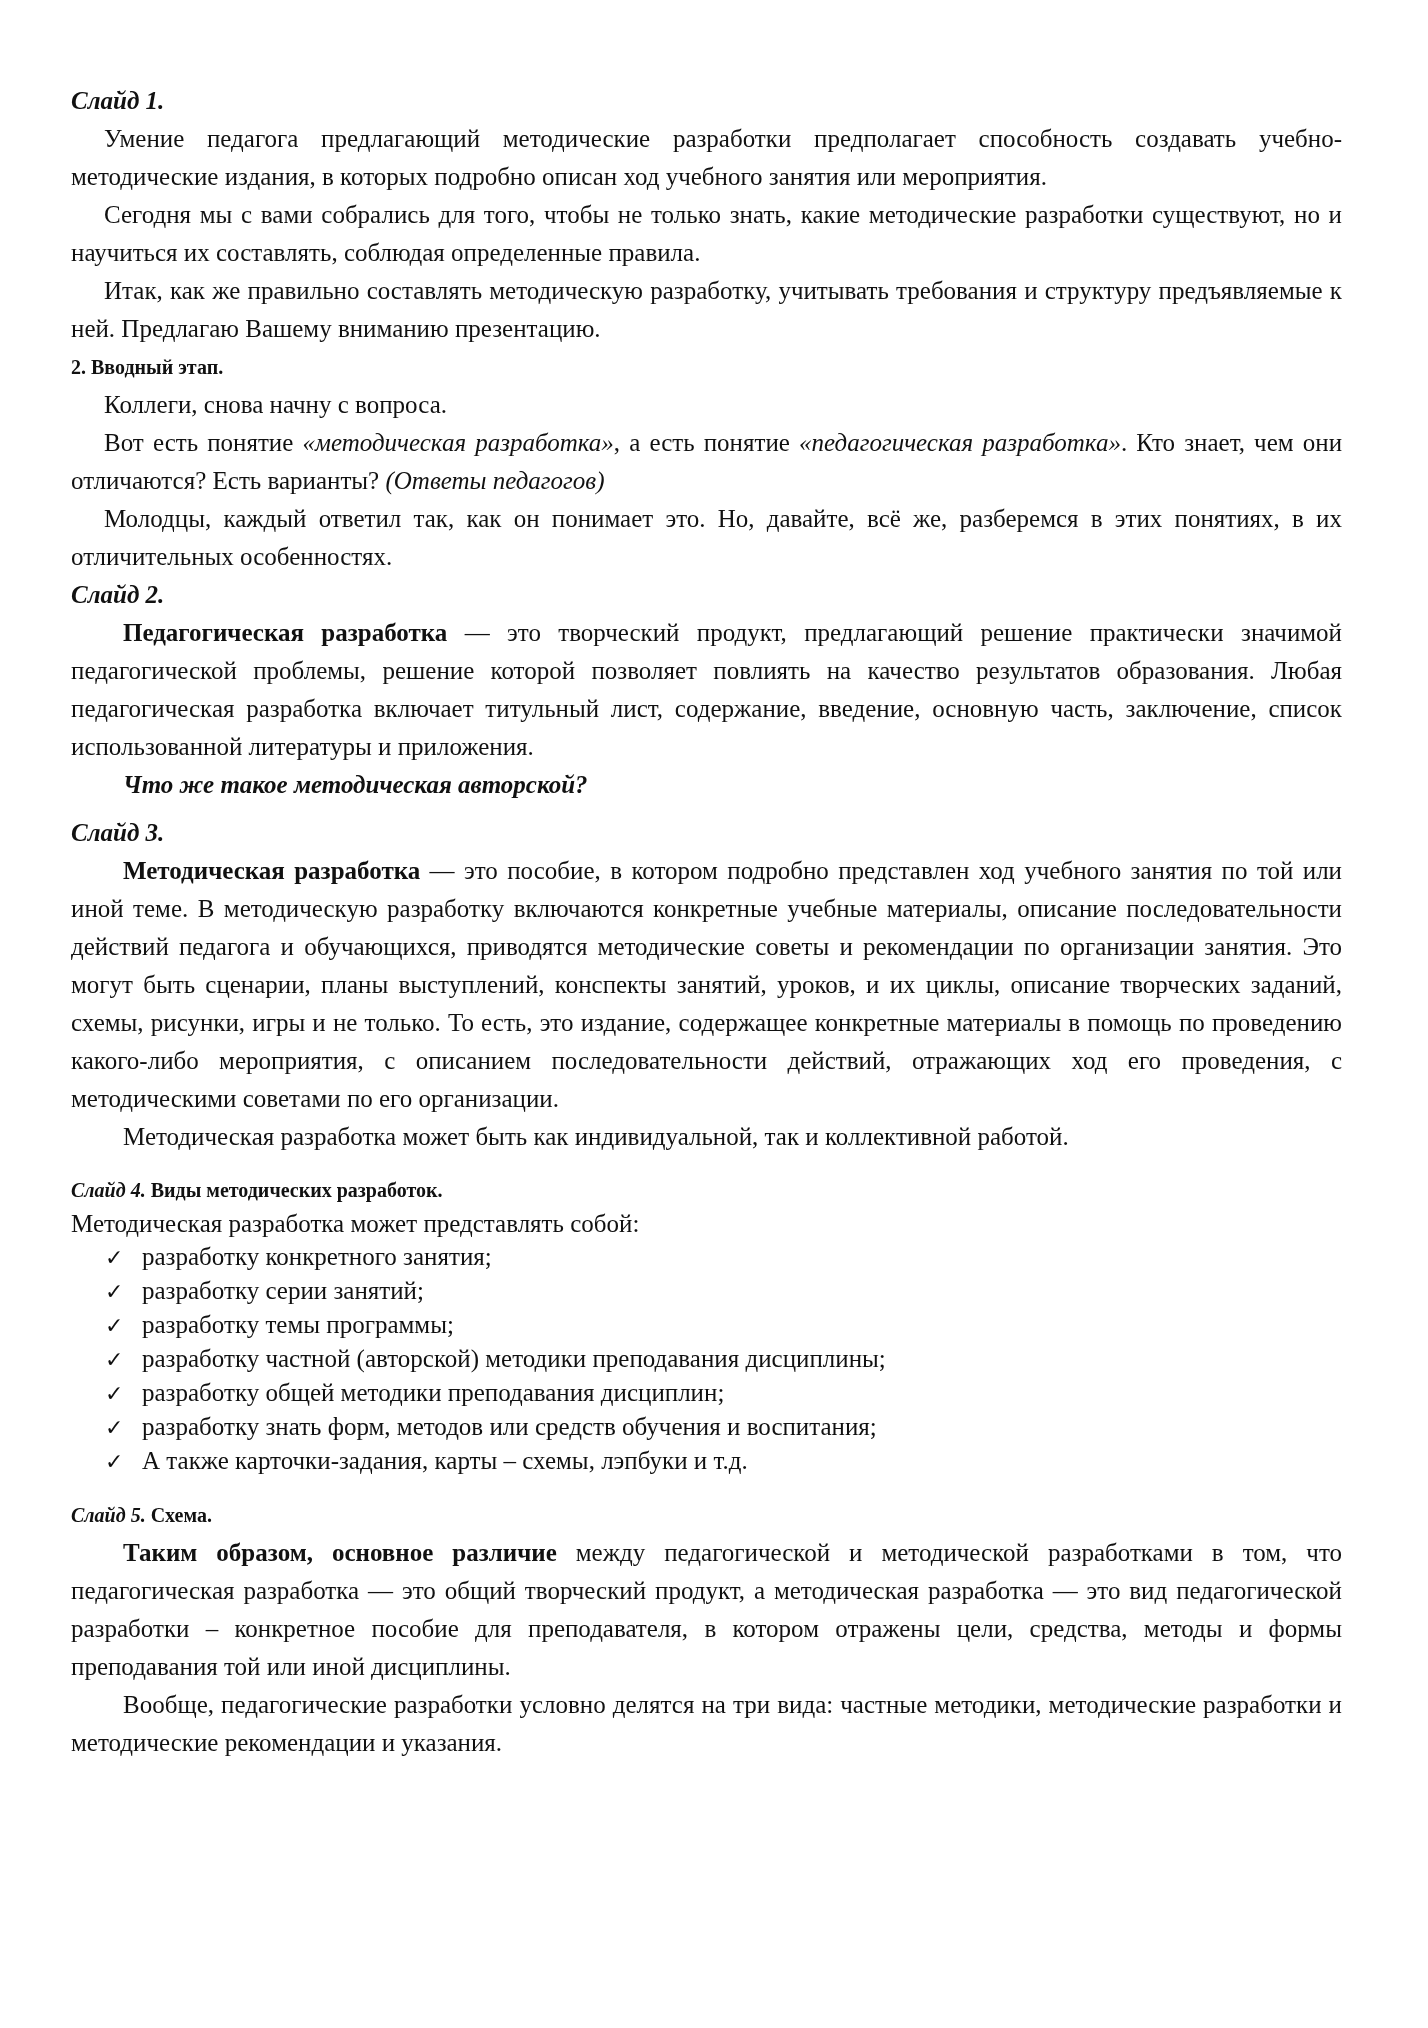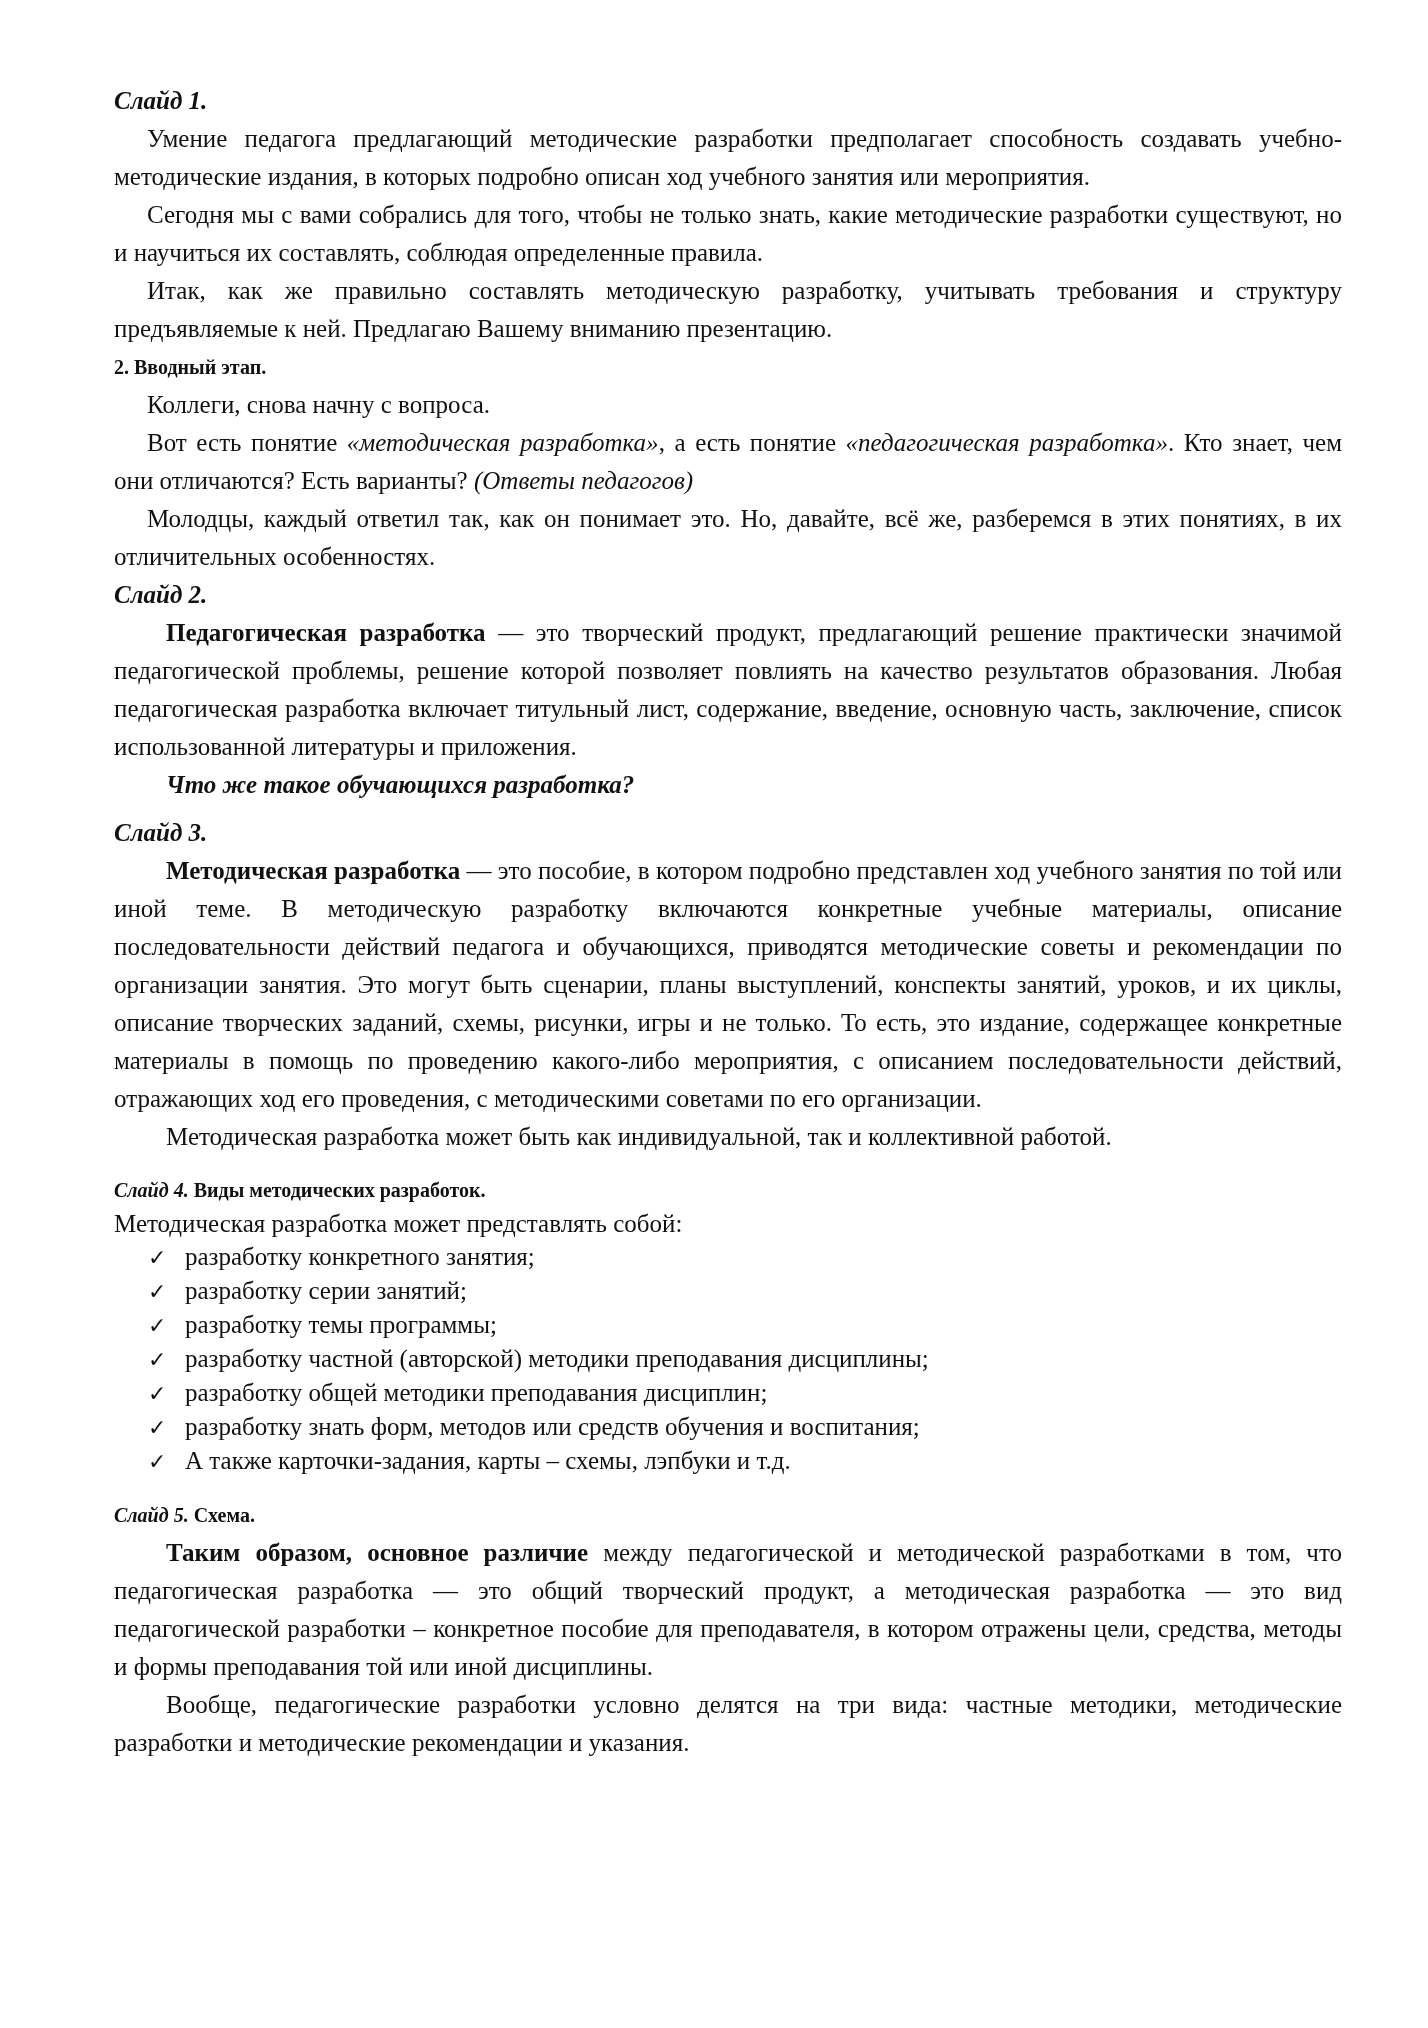--- a/index.html
+++ b/index.html
@@ -5,21 +5,21 @@
   html, body { margin: 0; padding: 0; background: #ffffff; }
   body {
     width: 1428px; height: 2028px; overflow: hidden;
     font-family: "Liberation Serif", "DejaVu Serif", serif;
     color: #111111;
   }
   .page {
     position: relative;
     width: 1428px; height: 2028px;
     box-sizing: border-box;
-    padding: 82px 86px 0 114px;
+    padding: 82px 86px 0 71px;
   }
   .line, p { margin: 0; }
   .txt {
     font-size: 25px;
     line-height: 38px;
     text-align: justify;
     text-align-last: auto;
   }
   .heading-i { font-style: italic; font-weight: bold; font-size: 25px; line-height: 38px; }
   .heading-b { font-weight: bold; font-size: 20px; line-height: 38px; }
@@ -55,21 +55,21 @@
   <section>
     <p class="heading-b">2. Вводный этап.</p>
     <p class="txt indent">Коллеги, снова начну с вопроса.</p>
     <p class="txt indent"><span>Вот есть понятие </span><em class="i">«методическая разработка»</em><span>, а есть понятие </span><em class="i">«педагогическая разработка»</em><span>. Кто знает, чем они отличаются? Есть варианты? </span><em class="i">(Ответы педагогов)</em></p>
     <p class="txt indent">Молодцы, каждый ответил так, как он понимает это. Но, давайте, всё же, разберемся в этих понятиях, в их отличительных особенностях.</p>
   </section>
 
   <section>
     <p class="heading-i">Слайд 2.</p>
     <p class="txt indent2"><b>Педагогическая разработка</b><span> — это творческий продукт, предлагающий решение практически значимой педагогической проблемы, решение которой позволяет повлиять на качество результатов образования. Любая педагогическая разработка включает титульный лист, содержание, введение, основную часть, заключение, список использованной литературы и приложения.</span></p>
-    <p class="txt indent2 heading-i">Что же такое обучающихся разработка?</p>
+    <p class="txt indent2 heading-i">Что же такое методическая авторской?</p>
   </section>
 
   <div class="gap-s"></div>
 
   <section>
     <p class="heading-i">Слайд 3.</p>
     <p class="txt indent2"><b>Методическая разработка</b><span> — это пособие, в котором подробно представлен ход учебного занятия по той или иной теме. В методическую разработку включаются конкретные учебные материалы, описание последовательности действий педагога и обучающихся, приводятся методические советы и рекомендации по организации занятия. Это могут быть сценарии, планы выступлений, конспекты занятий, уроков, и их циклы, описание творческих заданий, схемы, рисунки, игры и не только. То есть, это издание, содержащее конкретные материалы в помощь по проведению какого-либо мероприятия, с описанием последовательности действий, отражающих ход его проведения, с методическими советами по его организации.</span></p>
     <p class="txt indent2">Методическая разработка может быть как индивидуальной, так и коллективной работой.</p>
   </section>
 

